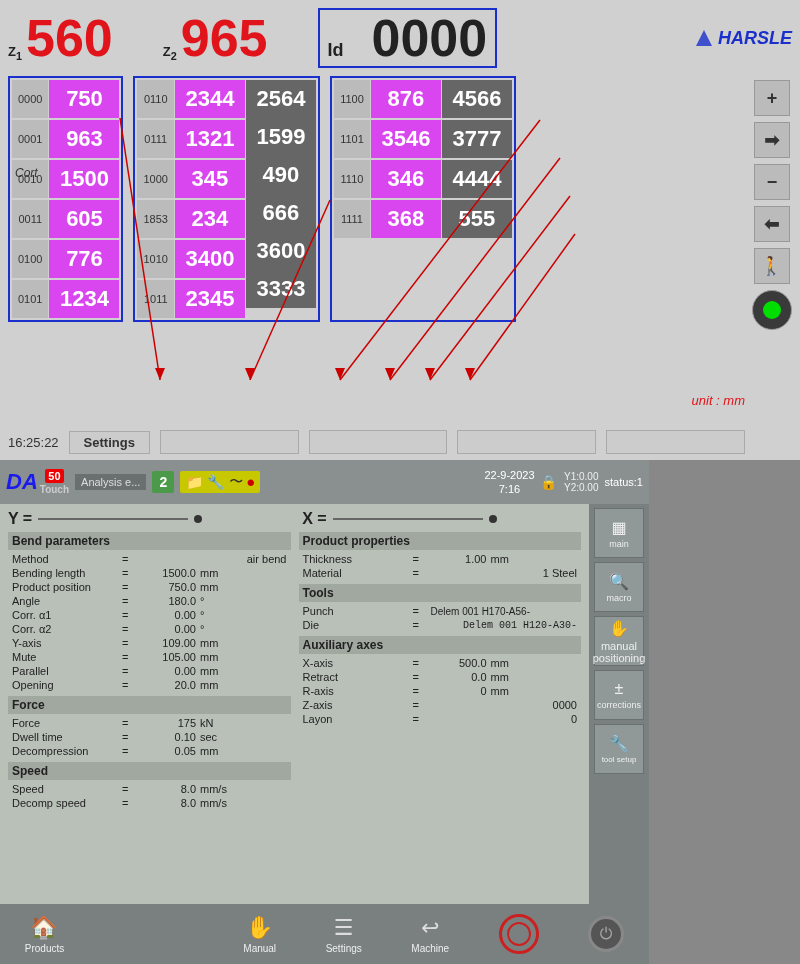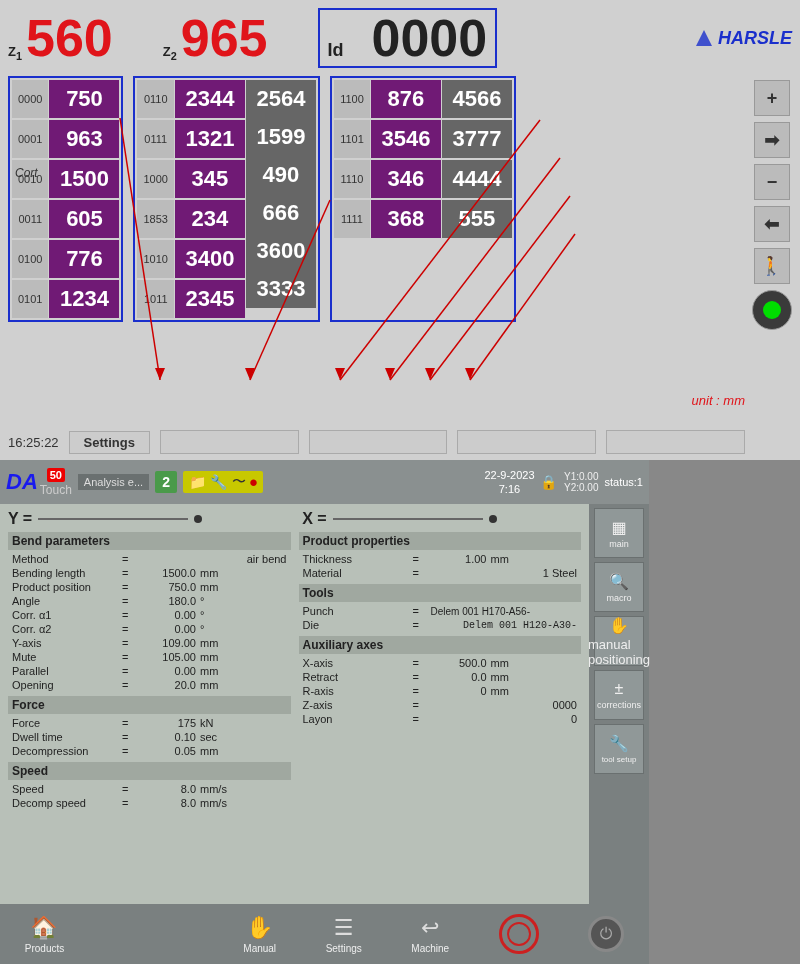--- a/index.html
+++ b/index.html
@@ -91,21 +91,21 @@
       padding: 4px 6px;
       min-width: 36px;
       text-align: center;
       height: 38px;
       display: flex;
       align-items: center;
       justify-content: center;
     }
 
     .cell-val {
-      background: #701a75;
+      background: #d946ef;
       font-size: 22px;
       font-weight: bold;
       color: #fff;
       padding: 4px 8px;
       min-width: 70px;
       text-align: center;
       height: 38px;
       display: flex;
       align-items: center;
       justify-content: center;
@@ -237,22 +237,23 @@
     .da-50 {
       font-size: 11px;
       color: #fff;
       background: #e00;
       padding: 1px 3px;
       border-radius: 2px;
       font-weight: bold;
     }
 
     .da-touch {
-      font-size: 12px;
+      font-size: 10px;
       color: #ccc;
+      font-weight: bold;
     }
 
     .da-analysis {
       font-size: 11px;
       color: #ddd;
       background: #6a7070;
       padding: 2px 6px;
     }
 
     .da-num-badge {
@@ -655,21 +656,21 @@
     <div class="sidebar-btn">
       <span class="sidebar-btn-icon">▦</span>
       <span>main</span>
     </div>
     <div class="sidebar-btn">
       <span class="sidebar-btn-icon">🔍</span>
       <span>macro</span>
     </div>
     <div class="sidebar-btn">
       <span class="sidebar-btn-icon">✋</span>
-      <span style="font-size:13px; text-align:left;">manual positioning</span>
+      <span style="font-size:11px; text-align:center;">manual positioning</span>
     </div>
     <div class="sidebar-btn">
       <span class="sidebar-btn-icon">±</span>
       <span>corrections</span>
     </div>
     <div class="sidebar-btn">
       <span class="sidebar-btn-icon">🔧</span>
       <span style="font-size:8px; text-align:center;">tool setup</span>
     </div>
     <div style="flex:1;"></div>

